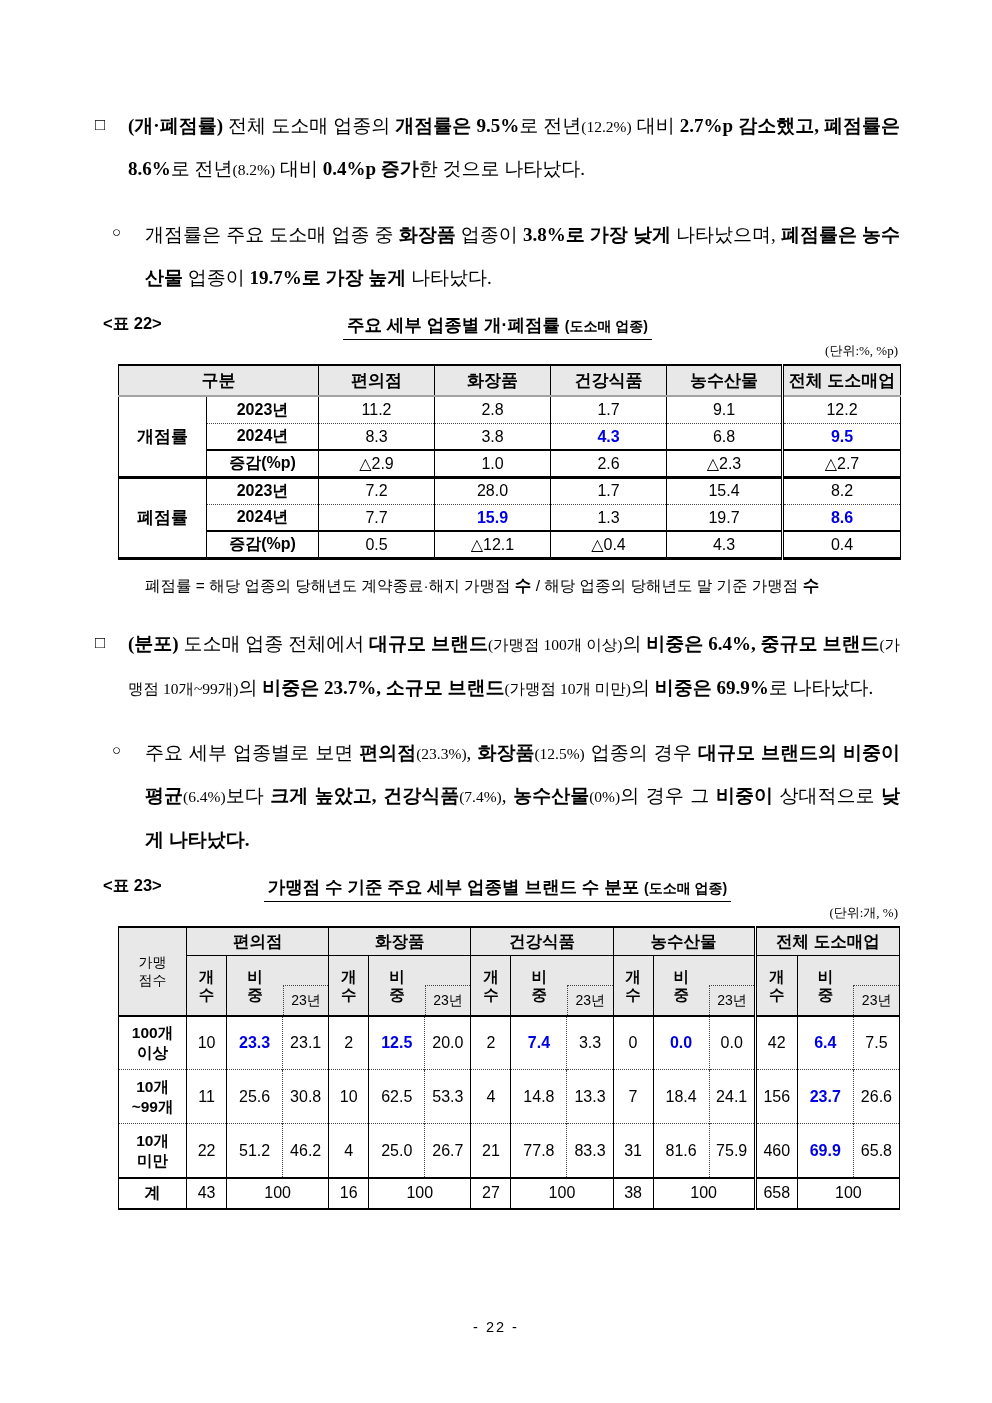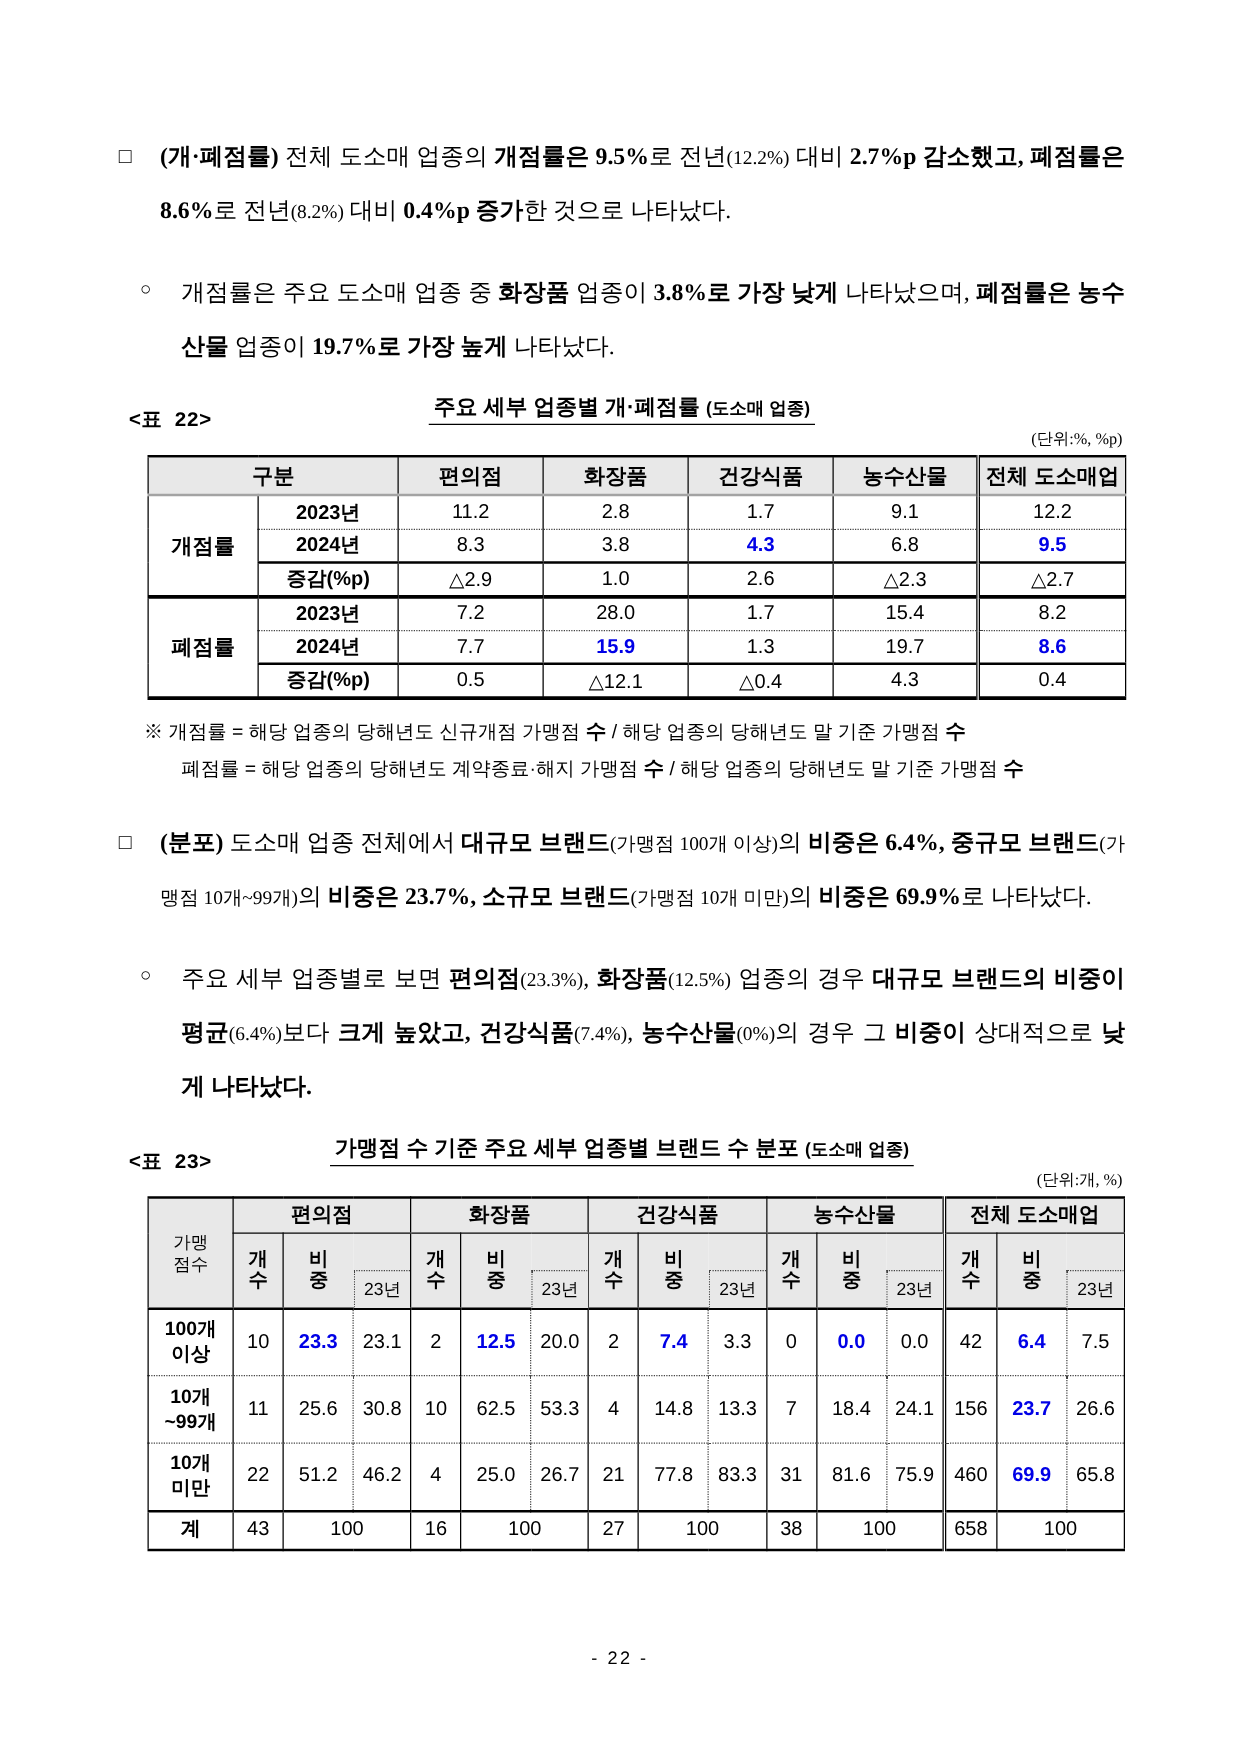--- a/index.html
+++ b/index.html
@@ -8,21 +8,21 @@
           padding:104px 92px 0 95px; font-family:"Liberation Serif", serif; overflow:hidden; }
   .para { position:relative; text-align:justify; font-size:19px; line-height:2.28; }
   .para b { font-weight:700; }
   .sm { font-size:15.5px; }
   .p-sq { padding-left:33px; margin-bottom:22px; }
   .p-sq > .bullet { position:absolute; left:0; top:2px; font-size:17px; }
   .p-ci { padding-left:50px; margin-bottom:14px; }
   .p-ci > .bullet { position:absolute; left:17px; top:2px; font-size:15px; }
 
   .tblhead { position:relative; height:28px; font-family:"Liberation Sans", sans-serif; text-align:center; }
-  .tbl-label { position:absolute; left:8px; top:12px; font-weight:700; font-size:16.5px;font-family:Liberation Mono, monospace; }
+  .tbl-label { position:absolute; left:8px; top:0; font-weight:700; font-size:16.5px; }
   .tbl-title { display:inline-block; border-bottom:1.5px solid #000; padding:0 4px 2px; font-weight:700; font-size:17.5px; }
   .tbl-title .tnote { font-size:14px; }
   .unit { text-align:right; font-size:13px; font-family:Liberation Serif, serif; padding-right:2px; margin:1px 0 4px; }
   .tblblock { margin-left:23px; width:782px; }
 
   table { border-collapse:collapse; table-layout:fixed; width:100%;
           font-family:"Liberation Sans", sans-serif; }
   th, td { text-align:center; vertical-align:middle; overflow:hidden; }
   .blue { color:#0000e6; font-weight:700; }
 
@@ -170,21 +170,20 @@
           <td class="cdiv">△12.1</td>
           <td class="cdiv">△0.4</td>
           <td class="cdiv">4.3</td>
           <td class="cdbl">0.4</td>
         </tr>
       </tbody>
     </table>
   </div>
 
   <div class="footnote">
-    <div class="fn1"><span>※ 개점률 = 해당 업종의 당해년도 신규개점 가맹점 </span><b>수</b><span> / 해당 업종의 당해년도 말 기준 가맹점 </span><b>수</b></div>
     <div class="fn2"><span>폐점률 = 해당 업종의 당해년도 계약종료·해지 가맹점 </span><b>수</b><span> / 해당 업종의 당해년도 말 기준 가맹점 </span><b>수</b></div>
   </div>
 
   <div class="para p-sq mt-sec">
     <span class="bullet">□</span>
     <span><b>(분포) </b><span>도소매 업종 전체에서 </span><b>대규모 브랜드</b><span class="sm">(가맹점 100개 이상)</span><span>의 </span><b>비중은 6.4%, 중규모 브랜드</b><span class="sm">(가맹점 10개~99개)</span><span>의 </span><b>비중은 23.7%, 소규모 브랜드</b><span class="sm">(가맹점 10개 미만)</span><span>의 </span><b>비중은 69.9%</b><span>로 나타났다.</span></span>
   </div>
 
   <div class="para p-ci mt-p4">
     <span class="bullet">○</span>

